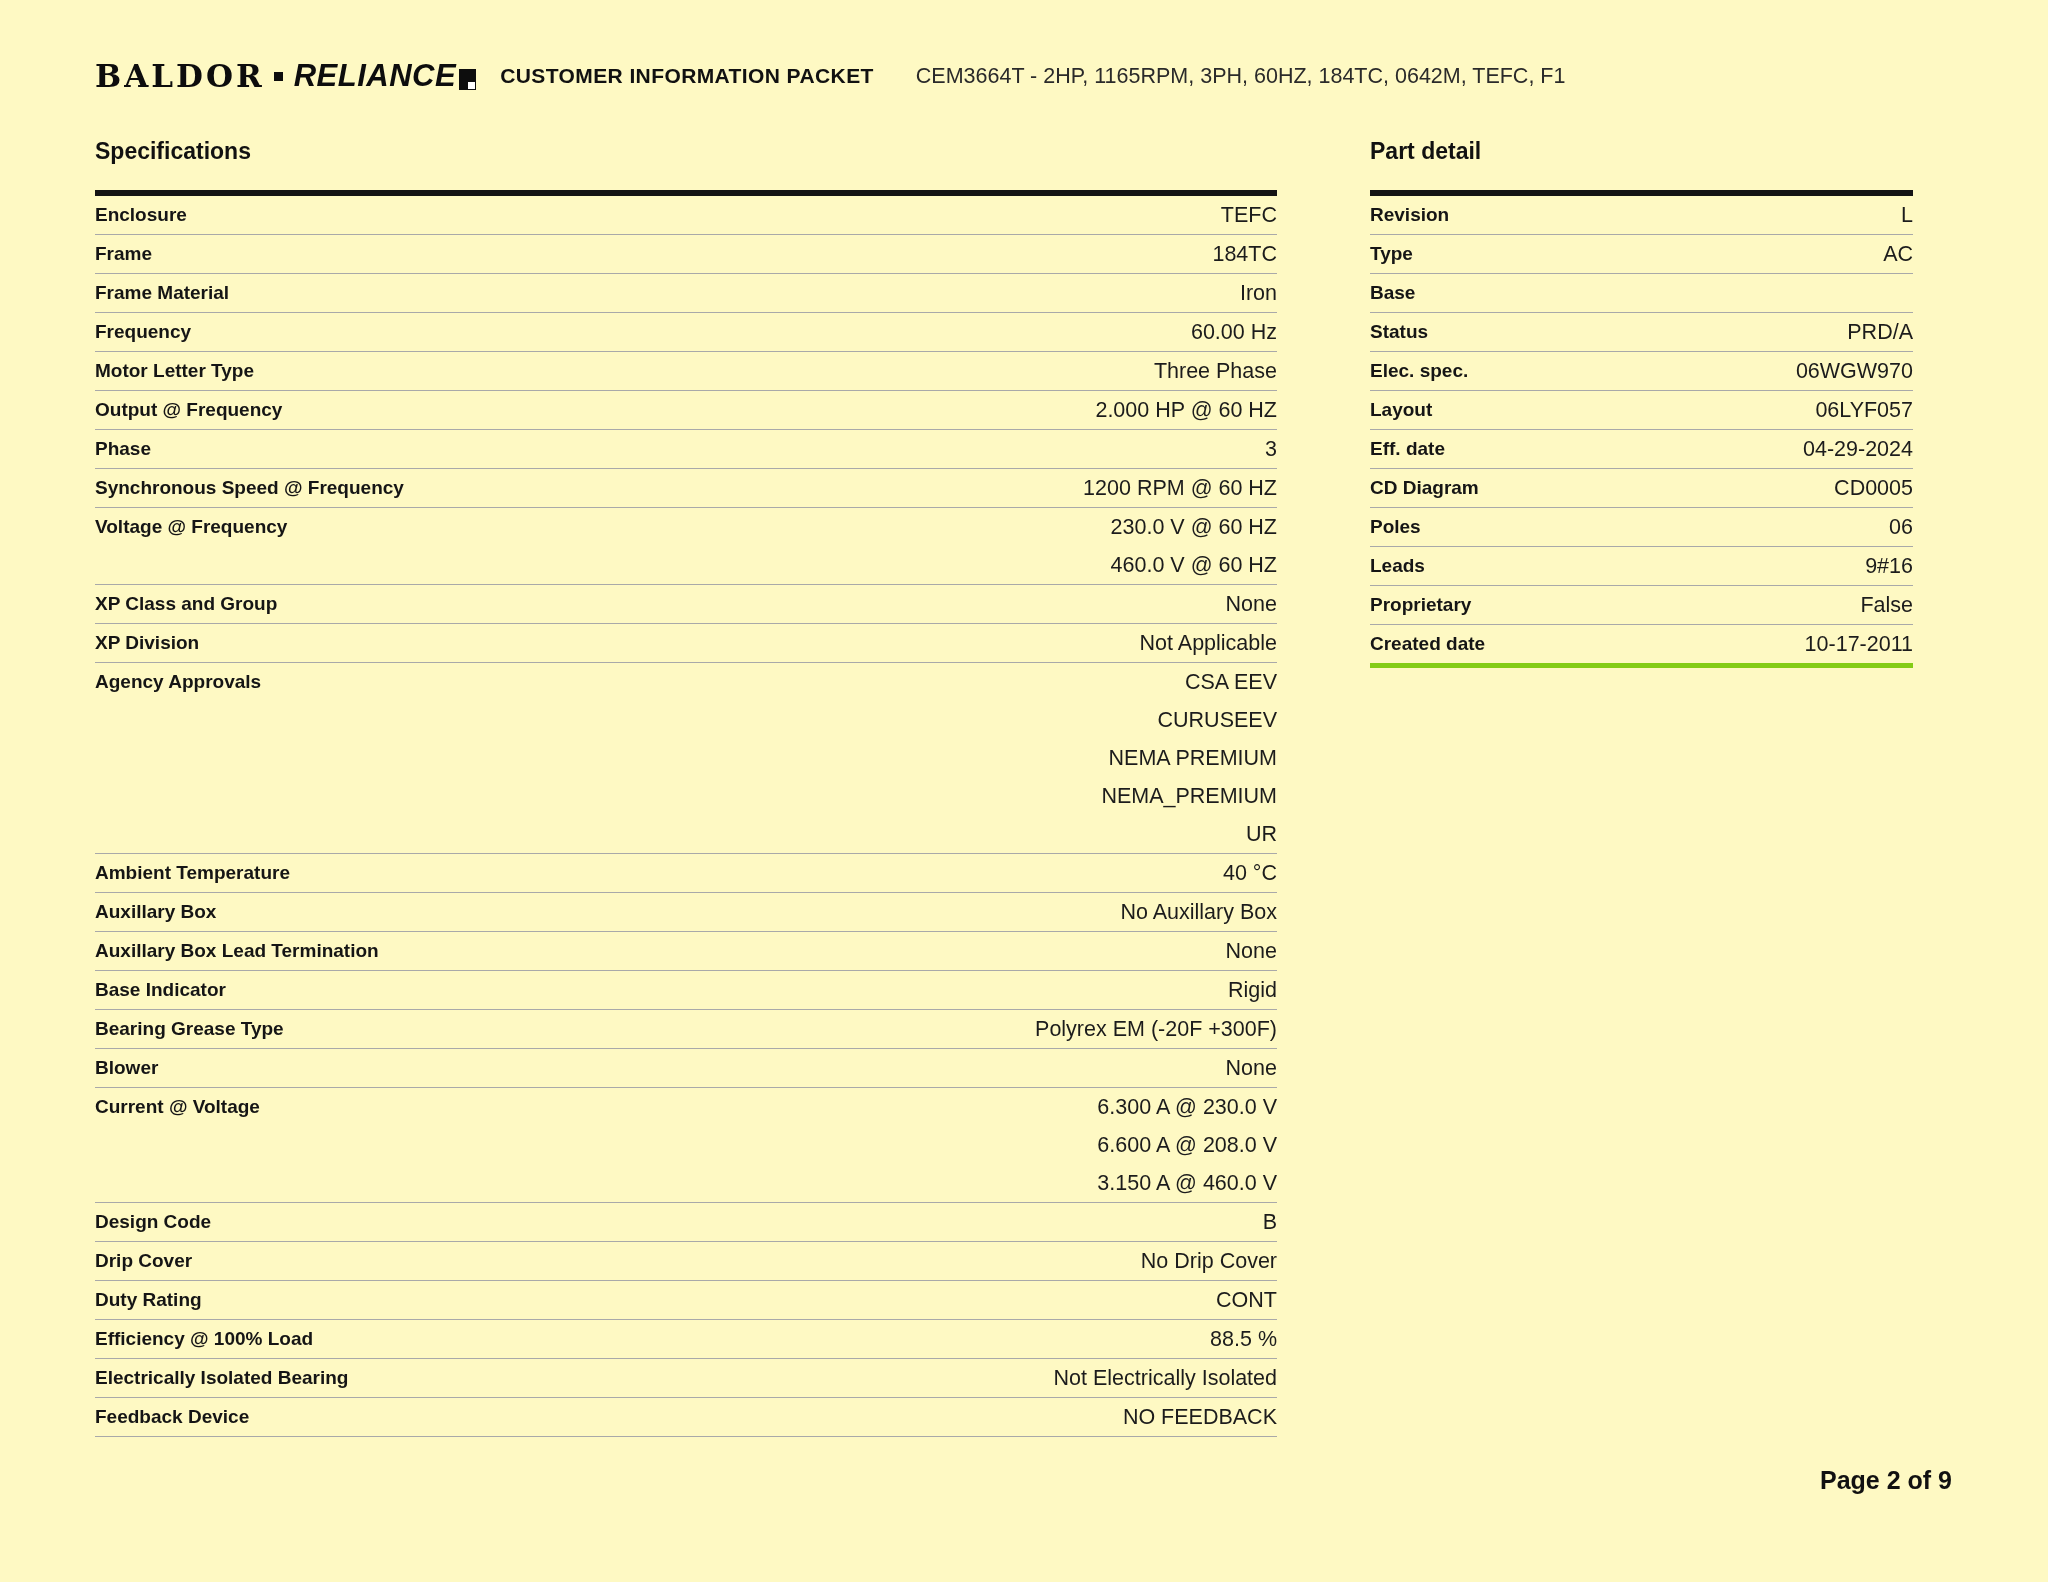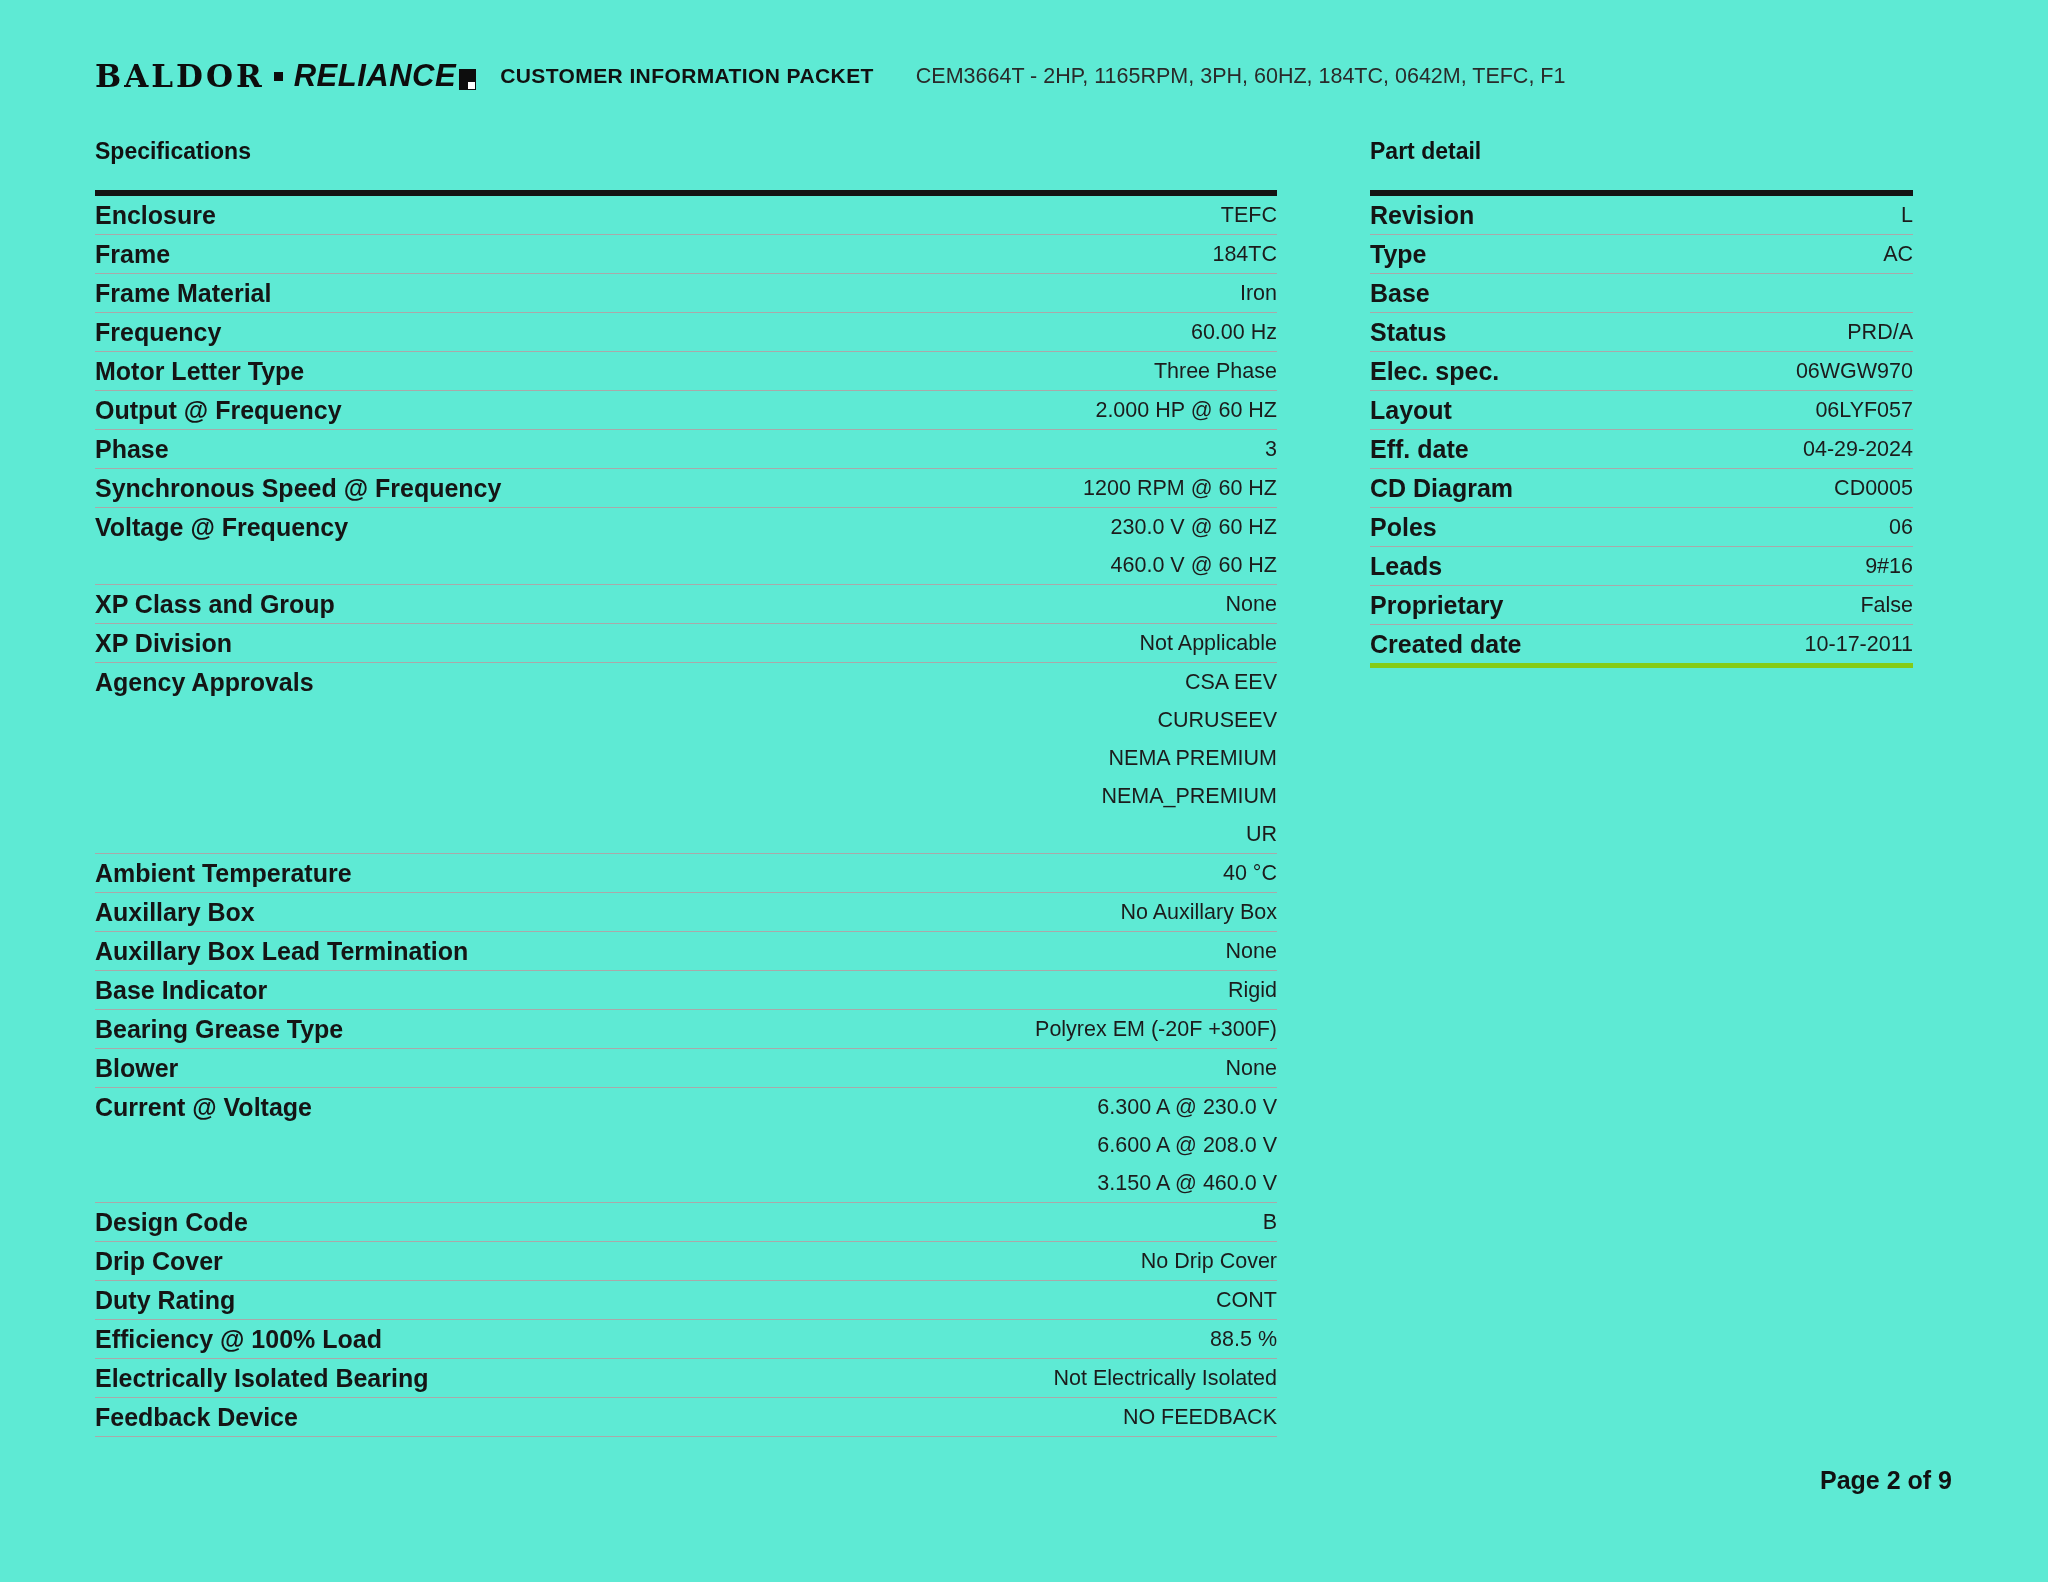--- a/index.html
+++ b/index.html
@@ -1,20 +1,20 @@
 <!DOCTYPE html>
 <html><head>
 <meta charset="utf-8">
 <style>
   html,body { margin:0; padding:0; background:#e8e8e8; }
   .page {
     position: relative;
     width: 2048px;
     height: 1582px;
-    background: #5eead4;
+    background: #fef9c3;
     font-family: "Liberation Sans", "DejaVu Sans", sans-serif;
     color: #1a1a1a;
     overflow: hidden;
   }
 
   
   .hdr {
     position: absolute;
     left: 95px; top: 58px; right: 90px;
     display: flex;
@@ -79,21 +79,21 @@
   .tbl { border-top: 6px solid #141414; }
   .row {
     display: flex;
     justify-content: space-between;
     align-items: flex-start;
     border-bottom: 1px solid #a9a9a9;
     min-height: 38px;
   }
   .lbl {
     font-weight: 700;
-    font-size: 25px;
+    font-size: 19px;
     line-height: 38px;
     white-space: nowrap;
     color: #151515;
   }
   .vals { text-align: right; }
   .vline {
     font-size: 21.5px;
     line-height: 38px;
     white-space: nowrap;
     color: #1c1c1c;

